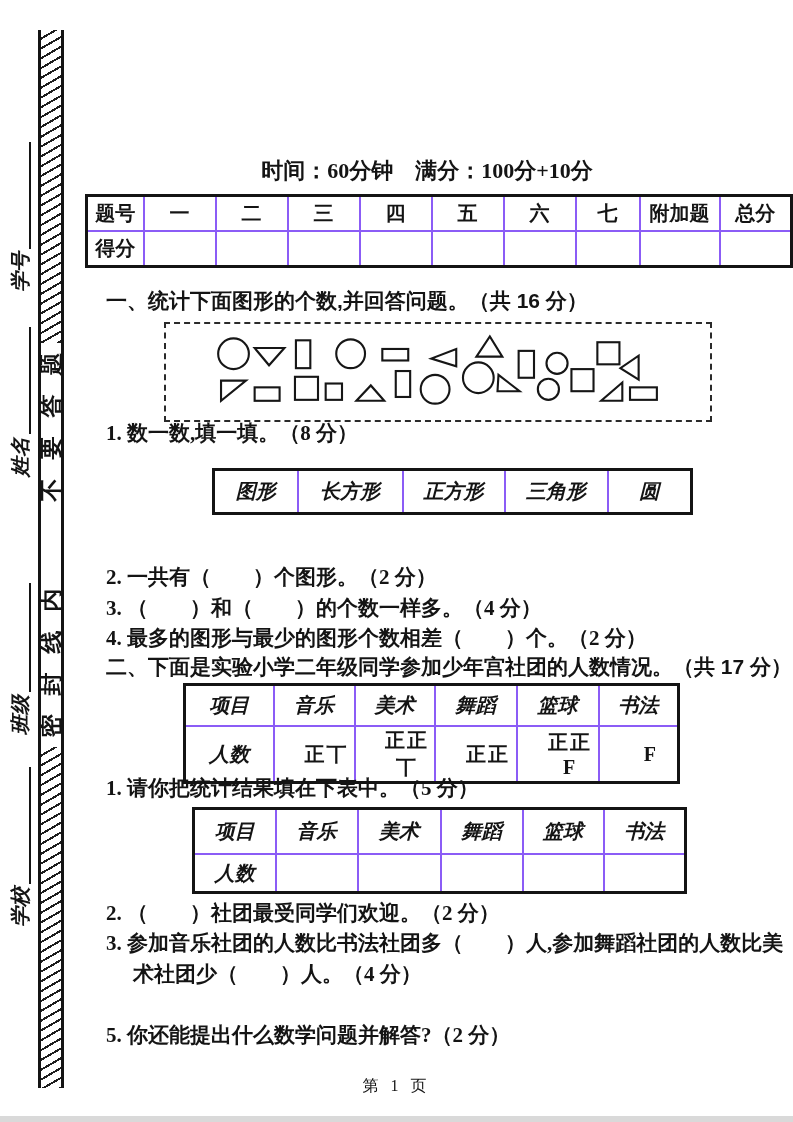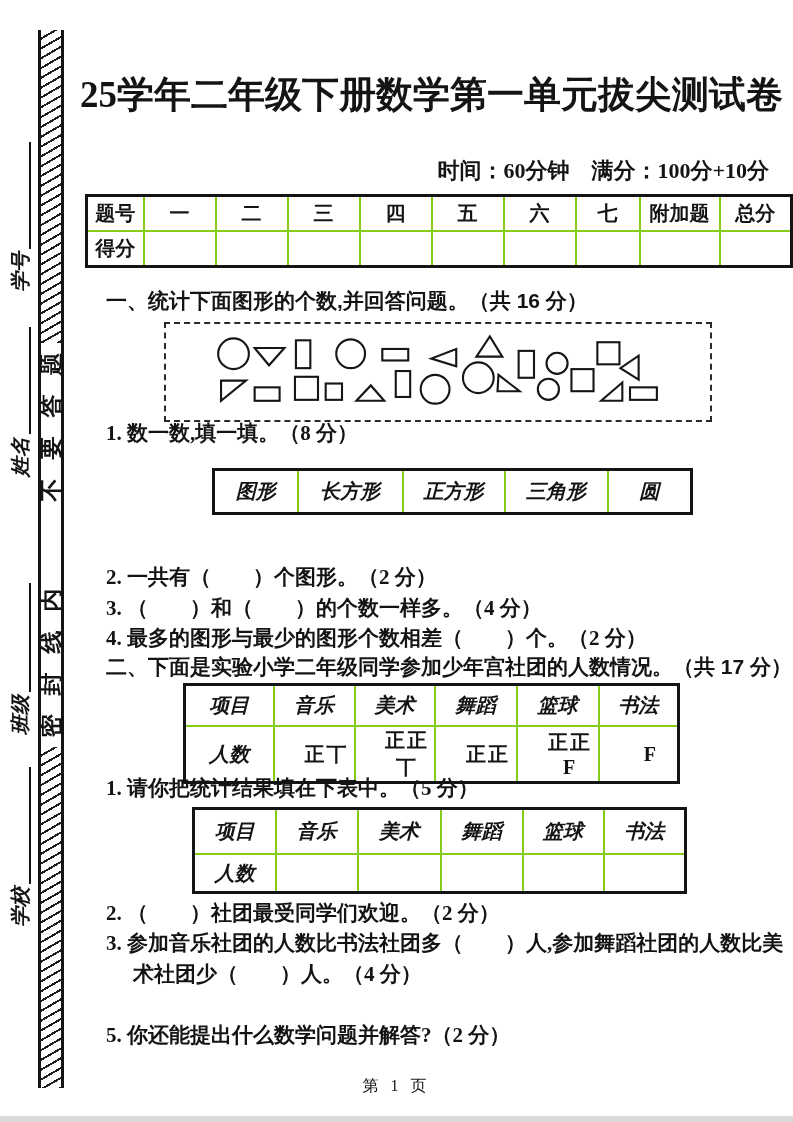--- a/index.html
+++ b/index.html
@@ -30,26 +30,26 @@
     transform-origin:0 0;transform:rotate(-90deg);
     font-size:20px;font-style:italic;font-weight:600;white-space:nowrap;
   }
   .side-label .ul{flex:1;border-bottom:2px solid #141414;margin-bottom:3px;margin-left:3px;min-width:95px;}
   
   .title{
     position:absolute;left:80px;top:70px;width:690px;text-align:center;
     font-size:37px;font-weight:800;letter-spacing:0px;white-space:nowrap;
   }
   .meta{
-    position:absolute;left:85px;top:156px;width:684px;text-align:right;
+    position:absolute;left:85px;top:156px;width:684px;text-align:center;
     font-size:22px;font-weight:600;
   }
   
   table{border-collapse:collapse;table-layout:fixed;position:absolute;}
-  td{border:2px solid #84cc16;text-align:center;vertical-align:middle;
+  td{border:2px solid #8b5cf6;text-align:center;vertical-align:middle;
      font-size:20px;font-weight:600;padding:0;overflow:hidden;}
   .score-table{left:85px;top:194px;width:705px;}
   .score-table{border:3px solid #141414;}
   .score-table td{height:33px;}
   .count-table{left:212px;top:468px;width:478px;border:3px solid #141414;}
   .count-table td{height:41px;}
   .tally-table{left:183px;top:683px;width:494px;border:3px solid #141414;}
   .tally-table td{height:39px;}
   .result-table{left:192px;top:807px;width:492px;border:3px solid #141414;}
   .result-table tr:first-child td{height:43px;}
@@ -108,21 +108,20 @@
     <div class="seal-char">要</div>
     <div class="seal-char">不</div>
     <div class="seal-gap"></div>
     <div class="seal-char">内</div>
     <div class="seal-char">线</div>
     <div class="seal-char">封</div>
     <div class="seal-char">密</div>
     <div class="hatch bottom"></div>
   </div>
 
-  <div class="title">25学年二年级下册数学第一单元拔尖测试卷</div>
   <div class="meta">时间：60分钟　满分：100分+10分</div>
 
   <table class="score-table">
     <colgroup>
       <col style="width:57px">
         <col style="width:72px">
         <col style="width:72px">
         <col style="width:72px">
       <col style="width:72px">
         <col style="width:72px">

